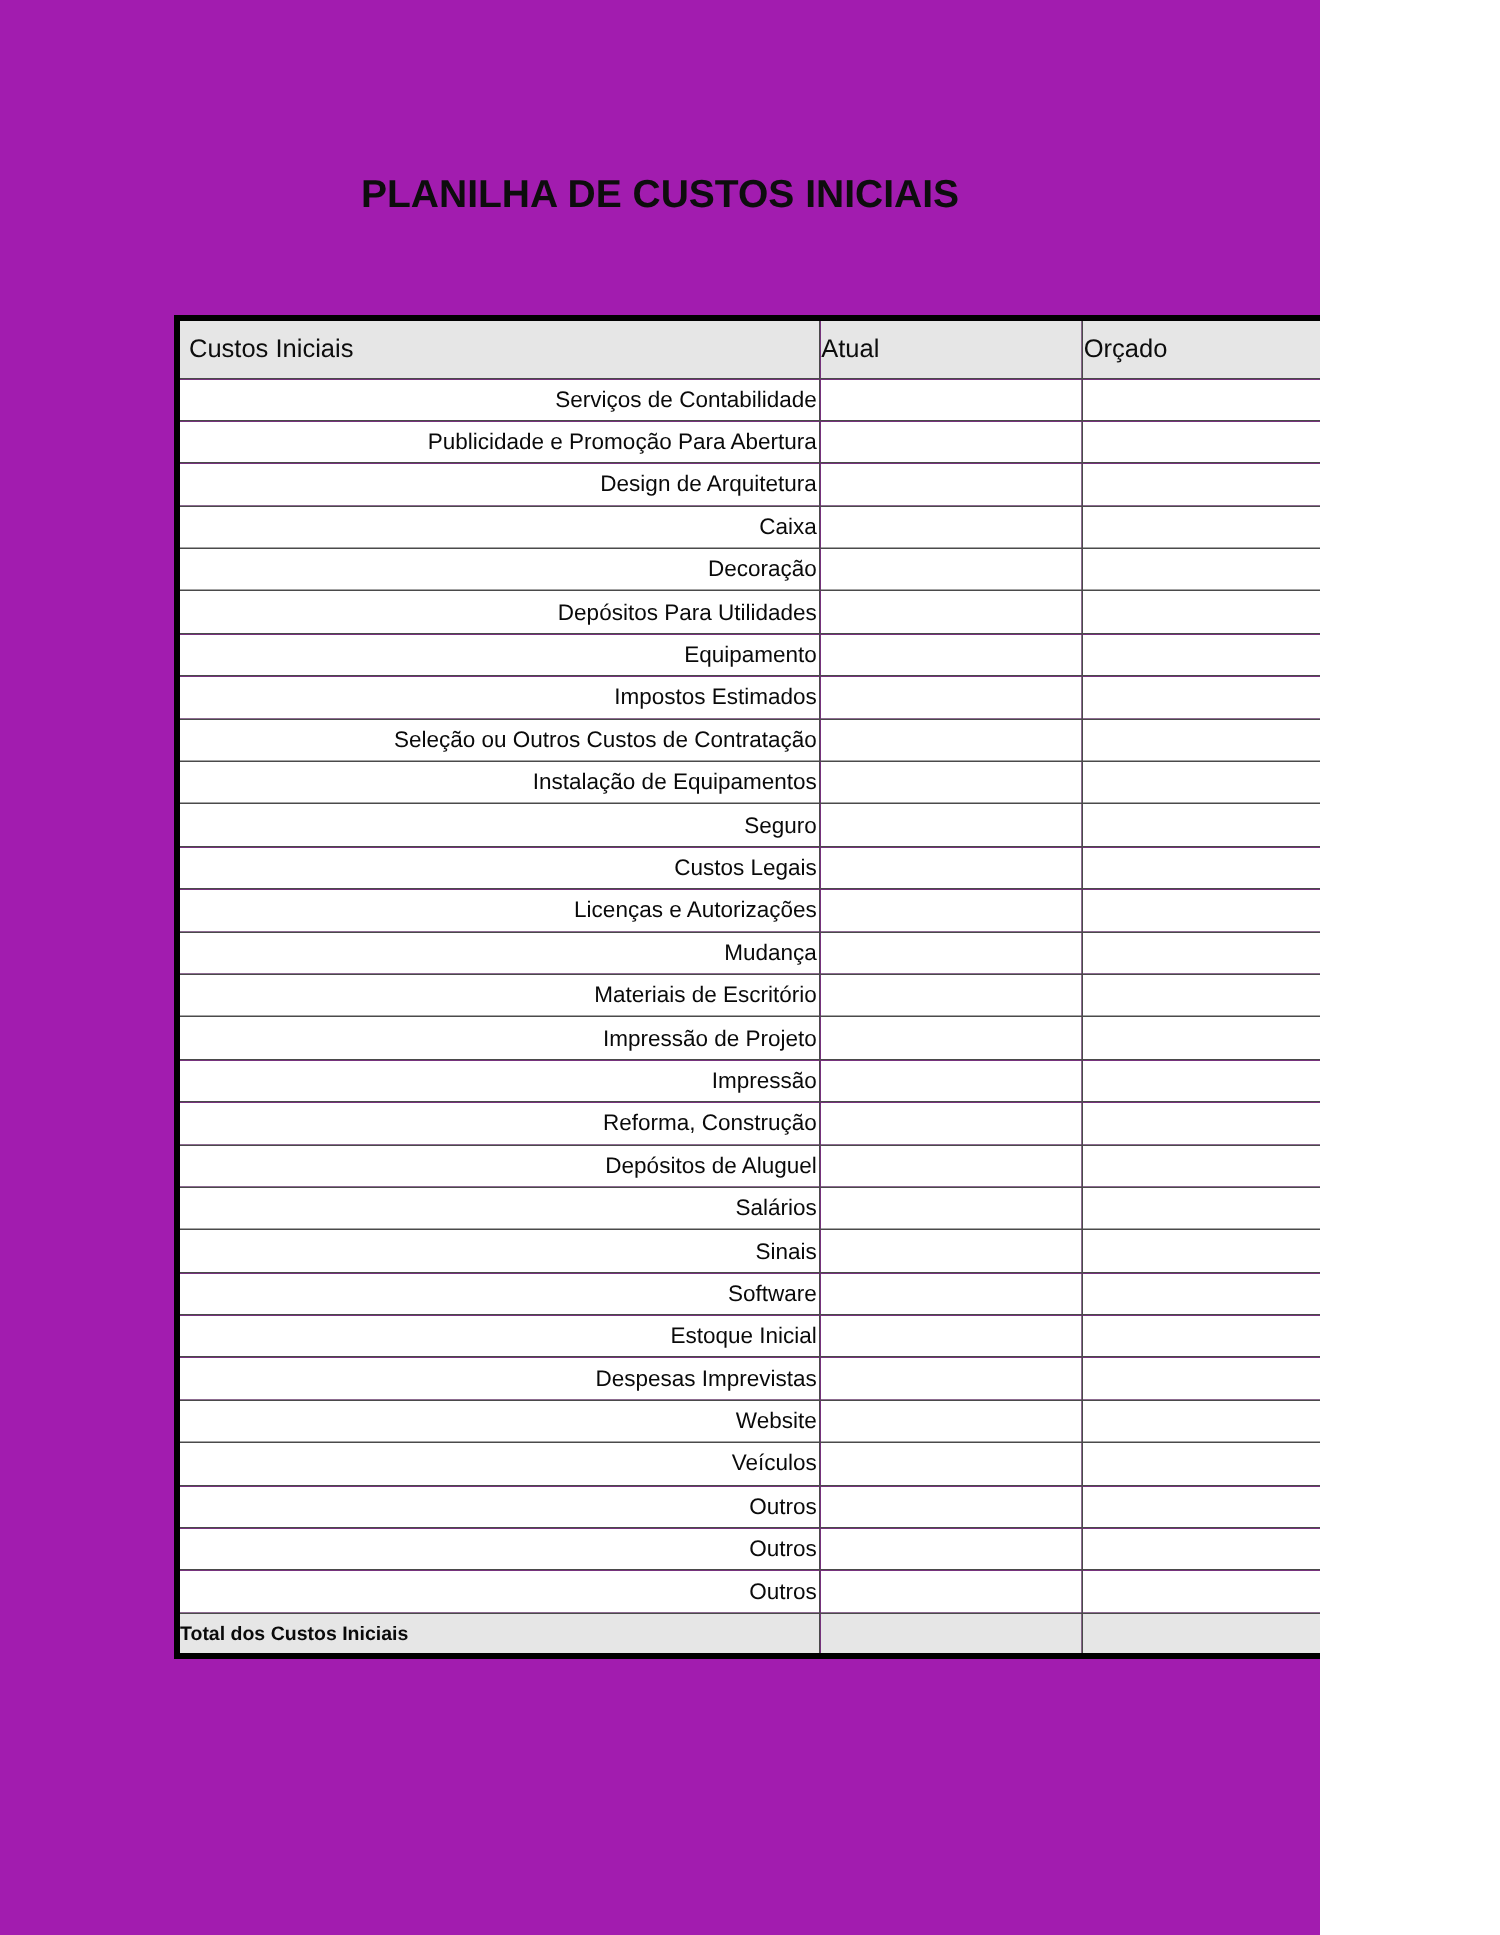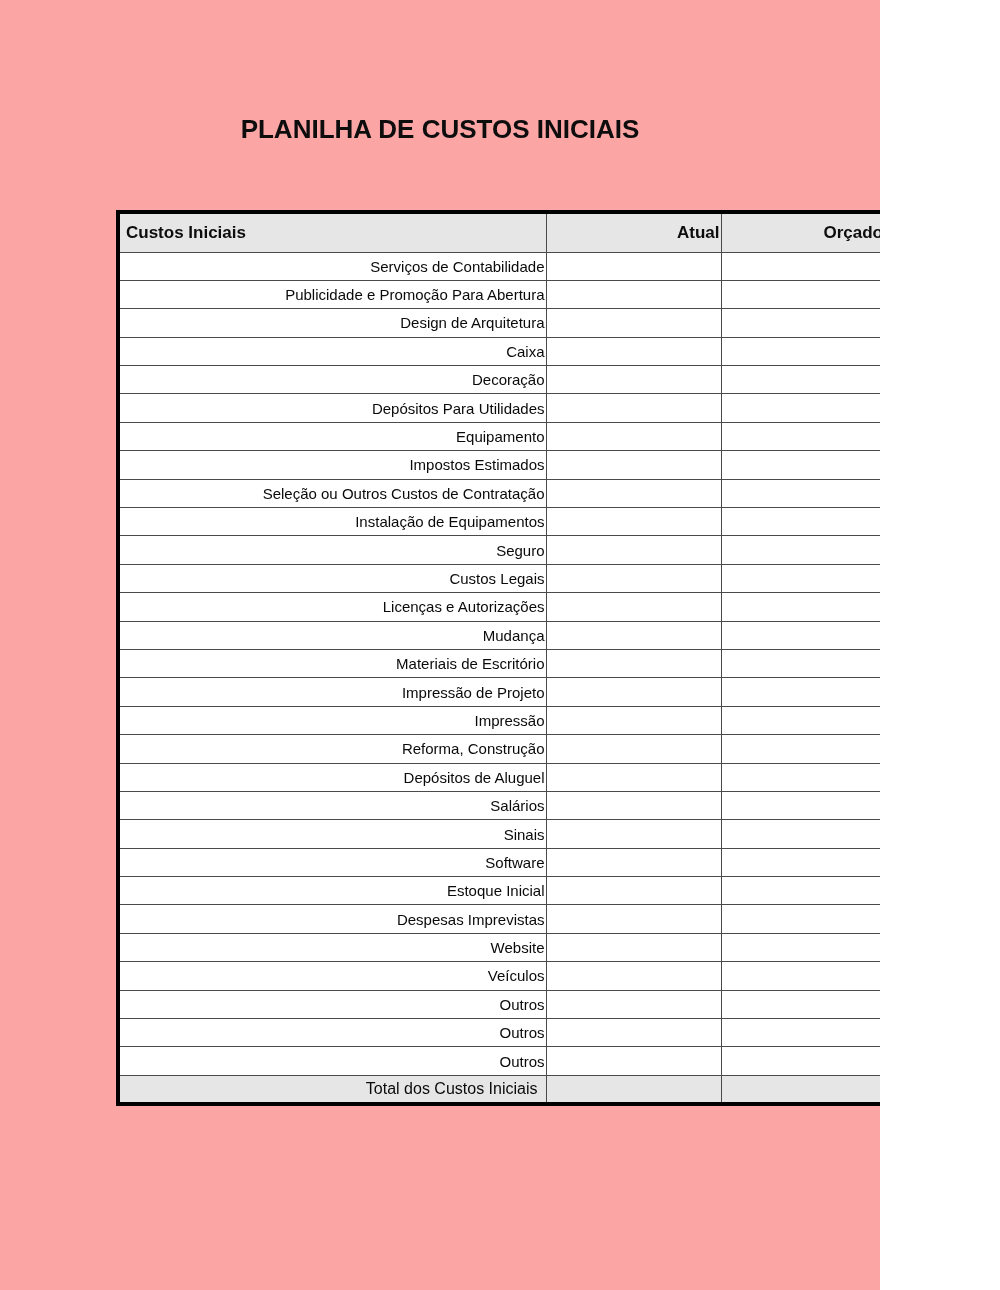--- a/index.html
+++ b/index.html
@@ -6,21 +6,21 @@
     margin: 0;
     padding: 0;
     background: #ffffff;
     font-family: "Liberation Sans", sans-serif;
     color: #0a0a0a;
   }
   .page {
     position: relative;
     width: 880px;
     height: 1290px;
-    background: #fca5a5;
+    background: #a21caf;
     overflow: hidden;
   }
   .doc-title {
     position: absolute;
     top: 114px;
     left: 0;
     width: 100%;
     margin: 0;
     text-align: center;
     font-size: 26px;
@@ -42,44 +42,44 @@
     border: 1.5px solid #4a4a4a;
     box-sizing: border-box;
     overflow: hidden;
     white-space: nowrap;
   }
   thead tr { height: 40px; }
   tbody tr { height: 28.4px; }
   thead th {
     background: #e6e6e6;
     font-size: 17px;
-    font-weight: bold;
+    font-weight: normal;
     color: #0d0d0d;
   }
   th.col-desc {
     text-align: left;
     padding-left: 6px;
   }
-  th.col-val { text-align: right; }
+  th.col-val { text-align: left; }
   td.cell-label {
     font-size: 15px;
     font-weight: normal;
     text-align: right;
     padding-left: 6px;
     background: #ffffff;
     vertical-align: middle;
   }
   td.cell-value { background: #ffffff; }
   tr.footer-row td {
     background: #e6e6e6;
   }
   tr.footer-row td.cell-label {
-    font-size: 16px;
-    font-weight: normal;
-    text-align: right;
+    font-size: 13px;
+    font-weight: bold;
+    text-align: left;
     padding-right: 8px;
     padding-left: 0;
   }
 </style>
 </head>
 <body>
 
 <div class="page">
   <h1 class="doc-title">PLANILHA DE CUSTOS INICIAIS</h1>
 

